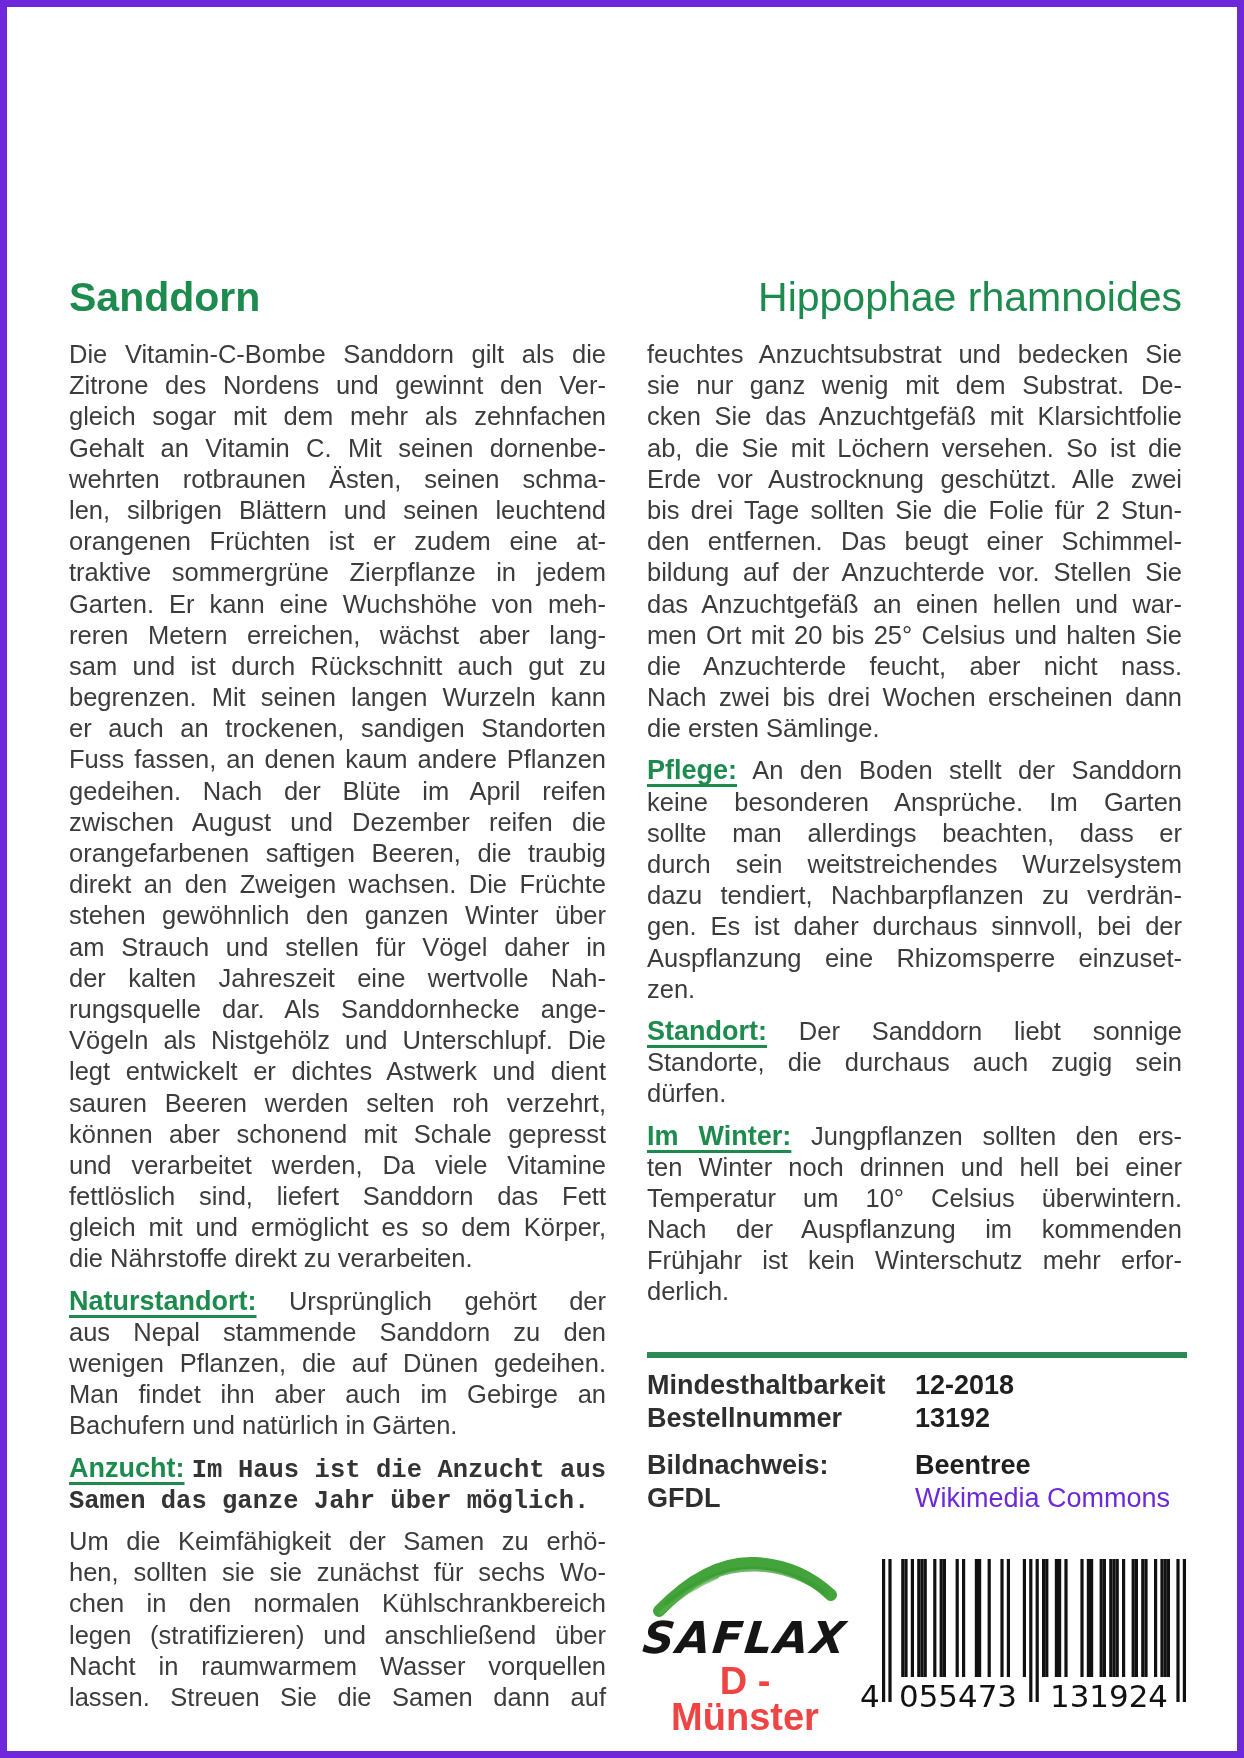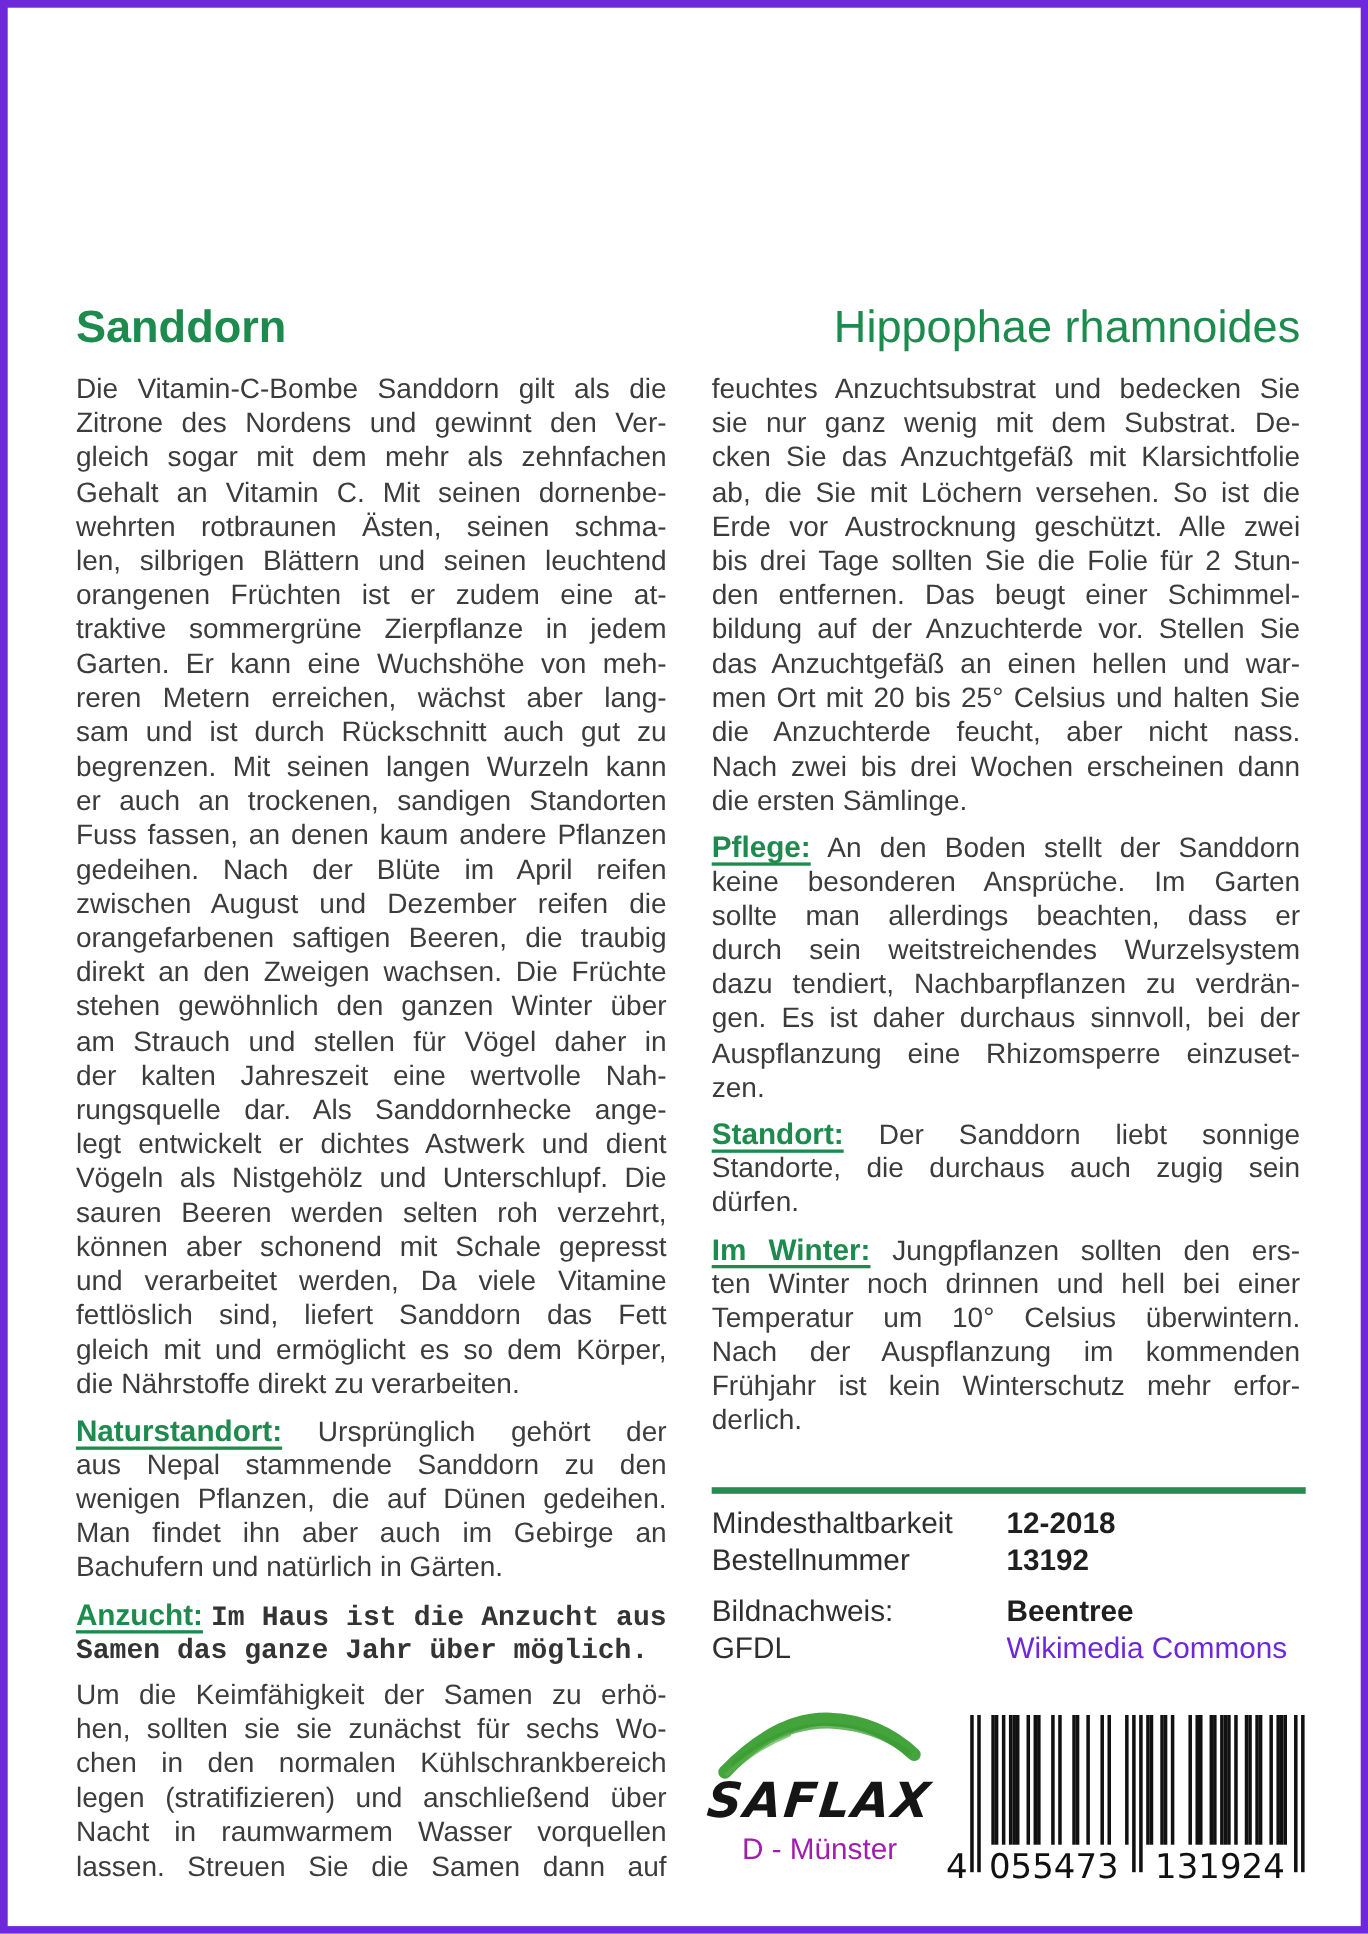--- a/index.html
+++ b/index.html
@@ -38,31 +38,31 @@
     text-underline-offset:5px;
   }
   .btxt{font-weight:bold;color:#343434;font-family:Liberation Mono, monospace;}
   .divider{
     position:absolute;left:640px;top:1345px;width:540px;height:6px;
     background:#2b8a52;
   }
   .info-table{position:absolute;left:640px;top:1362px;width:540px;color:#2f2f2f;}
   .info-group{margin-bottom:14px;}
   .info-row{display:flex;font-size:27px;line-height:33px;}
-  .info-label{width:268px;flex:none;}
+  .info-label{width:268px;flex:none;font-weight:bold;}
   .info-value{font-weight:bold;color:#1f1f1f;text-align:center;}
   .info-value.reg{font-weight:normal;color:#6d28d9;}
   .logo{position:absolute;left:636px;top:1548px;width:204px;text-align:center;}
   .logo-arc{display:block;margin:0 auto -6px auto;}
   .brand{
     font-family:"DejaVu Sans", sans-serif;
     font-size:44px;line-height:50px;font-weight:bold;font-style:italic;
     color:#151515;letter-spacing:2px;transform:skewX(-6deg);
   }
-  .brand-loc{font-size:27px;line-height:36px;color:#a21caf;}
+  .brand-loc{font-size:38px;line-height:36px;color:#ef4444;font-weight:bold;}
   .barcode{position:absolute;left:851px;top:1552px;}
 </style>
 </head>
 <body>
 
 <div class="page">
 
   <div class="titlebar">
     <div class="title-left">Sanddorn</div>
     <div class="title-right">Hippophae rhamnoides</div>
@@ -85,22 +85,22 @@
         <div class="line"><span class="txt">er auch an trockenen, sandigen Standorten</span></div>
         <div class="line"><span class="txt">Fuss fassen, an denen kaum andere Pflanzen</span></div>
         <div class="line"><span class="txt">gedeihen. Nach der Blüte im April reifen</span></div>
         <div class="line"><span class="txt">zwischen August und Dezember reifen die</span></div>
         <div class="line"><span class="txt">orangefarbenen saftigen Beeren, die traubig</span></div>
         <div class="line"><span class="txt">direkt an den Zweigen wachsen. Die Früchte</span></div>
         <div class="line"><span class="txt">stehen gewöhnlich den ganzen Winter über</span></div>
         <div class="line"><span class="txt">am Strauch und stellen für Vögel daher in</span></div>
         <div class="line"><span class="txt">der kalten Jahreszeit eine wertvolle Nah-</span></div>
         <div class="line"><span class="txt">rungsquelle dar. Als Sanddornhecke ange-</span></div>
+        <div class="line"><span class="txt">Vögeln als Nistgehölz und Unterschlupf. Die</span></div>
         <div class="line"><span class="txt">legt entwickelt er dichtes Astwerk und dient</span></div>
-        <div class="line"><span class="txt">Vögeln als Nistgehölz und Unterschlupf. Die</span></div>
         <div class="line"><span class="txt">sauren Beeren werden selten roh verzehrt,</span></div>
         <div class="line"><span class="txt">können aber schonend mit Schale gepresst</span></div>
         <div class="line"><span class="txt">und verarbeitet werden, Da viele Vitamine</span></div>
         <div class="line"><span class="txt">fettlöslich sind, liefert Sanddorn das Fett</span></div>
         <div class="line"><span class="txt">gleich mit und ermöglicht es so dem Körper,</span></div>
         <div class="line endline"><span class="txt">die Nährstoffe direkt zu verarbeiten.</span></div>
       </div>
       <div class="para">
         <div class="line"><span class="head">Naturstandort:</span> <span class="txt">Ursprünglich gehört der</span></div>
         <div class="line"><span class="txt">aus Nepal stammende Sanddorn zu den</span></div>

